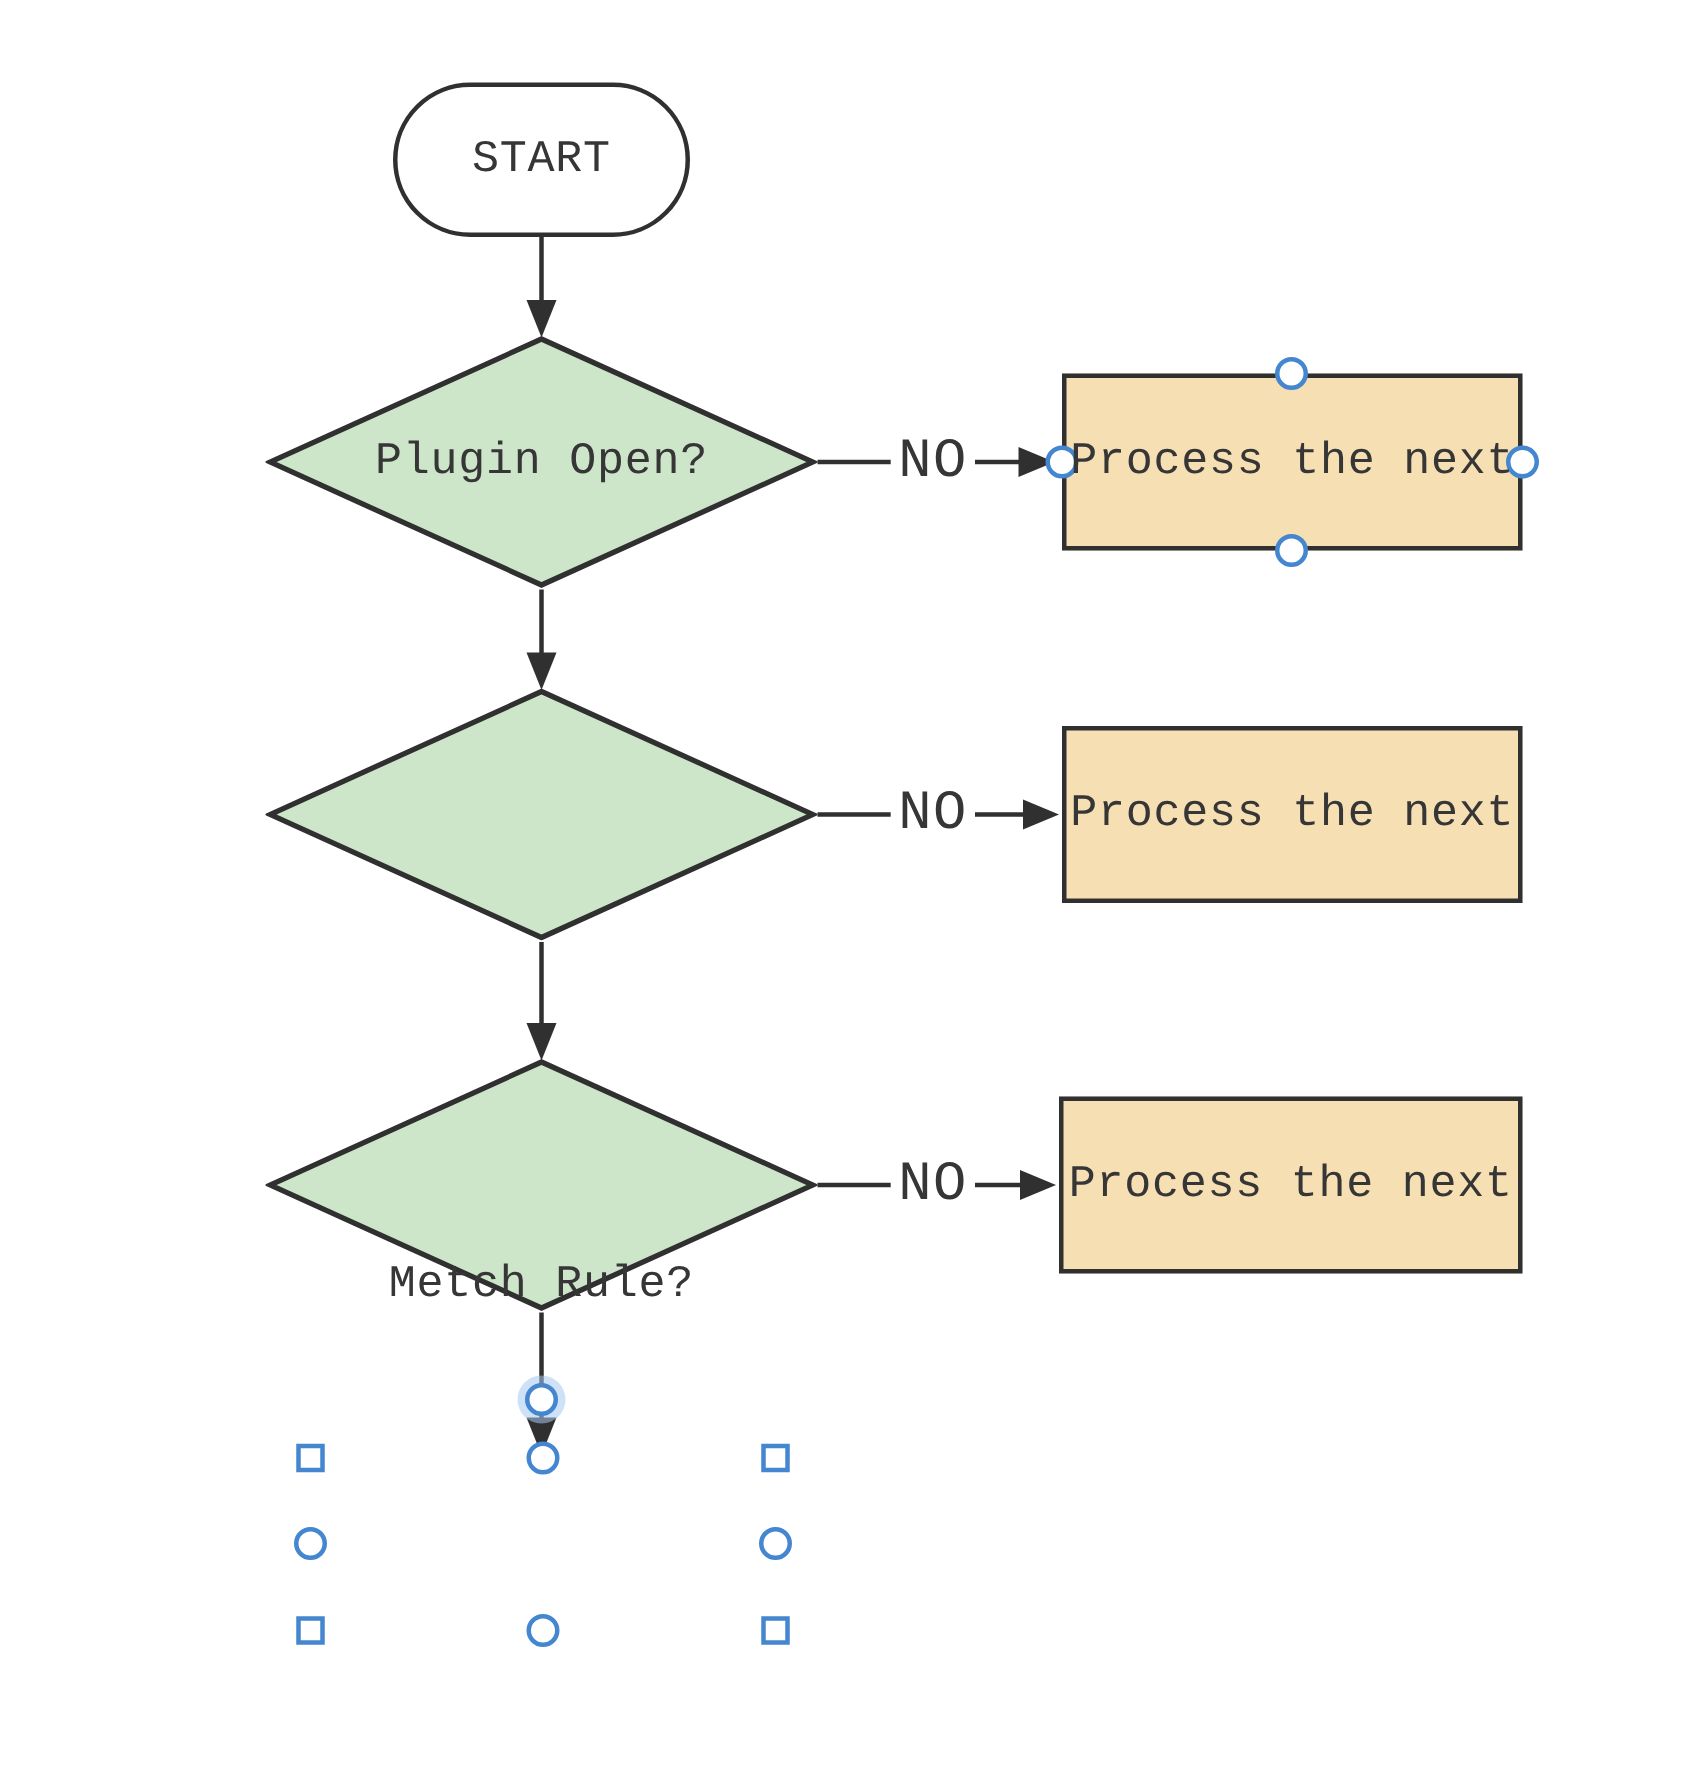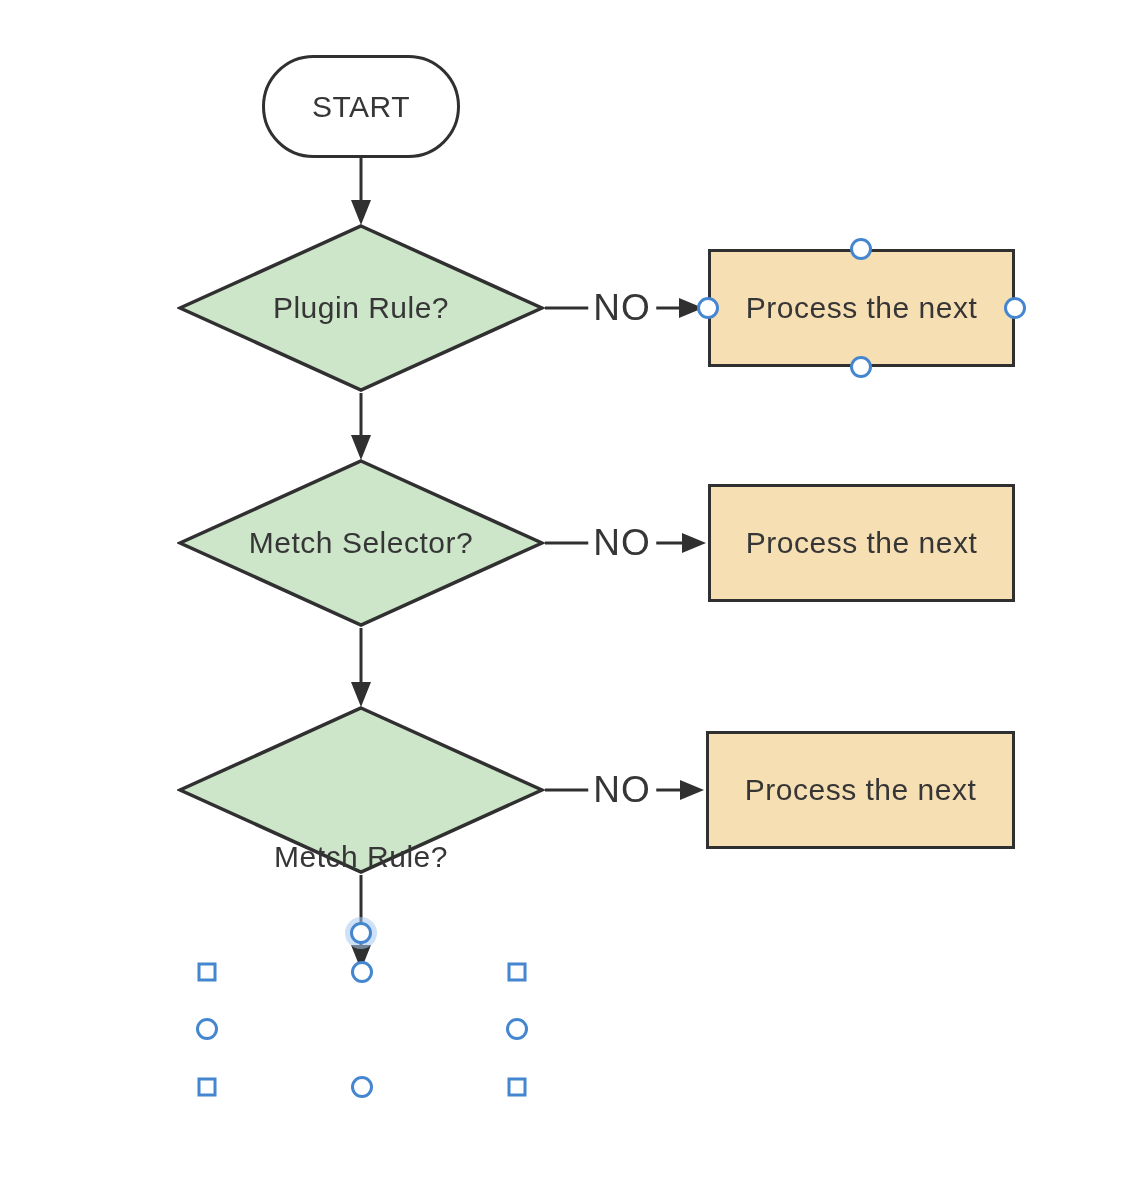--- a/index.html
+++ b/index.html
@@ -5,21 +5,21 @@
   html, body {
     margin: 0;
     padding: 0;
     background: #ffffff;
   }
   .canvas {
     position: relative;
     width: 1122px;
     height: 1190px;
     background: var(--background, #fff);
-    font-family: Liberation Sans, sans-serif;
+    font-family: Liberation Mono, monospace;
     overflow: hidden;
   }
   svg.layer {
     position: absolute;
     left: 0;
     top: 0;
     width: 1122px;
     height: 1190px;
   }
   .edge-line {
@@ -146,28 +146,27 @@
   </svg>
 
   <div class="node terminator" style="left:262px; top:55px; width:198px; height:103px;">
     <span class="label">START</span>
   </div>
 
   <div class="node" style="left:177px; top:224px; width:368px; height:168px;">
     <svg class="diamond-svg" viewBox="0 0 368 168">
       <polygon class="diamond-poly" points="184,2 365,84 184,166 3,84"></polygon>
     </svg>
-    <span class="label">Plugin Rule?</span>
+    <span class="label">Plugin Open?</span>
   </div>
 
   <div class="node" style="left:177px; top:459px; width:368px; height:168px;">
     <svg class="diamond-svg" viewBox="0 0 368 168">
       <polygon class="diamond-poly" points="184,2 365,84 184,166 3,84"></polygon>
     </svg>
-    <span class="label">Metch Selector?</span>
   </div>
 
   <div class="node" style="left:177px; top:706px; width:368px; height:168px;align-items:flex-end;">
     <svg class="diamond-svg" viewBox="0 0 368 168">
       <polygon class="diamond-poly" points="184,2 365,84 184,166 3,84"></polygon>
     </svg>
     <span class="label">Metch Rule?</span>
   </div>
 
   <div class="node process" style="left:708px; top:249px; width:307px; height:118px;">

